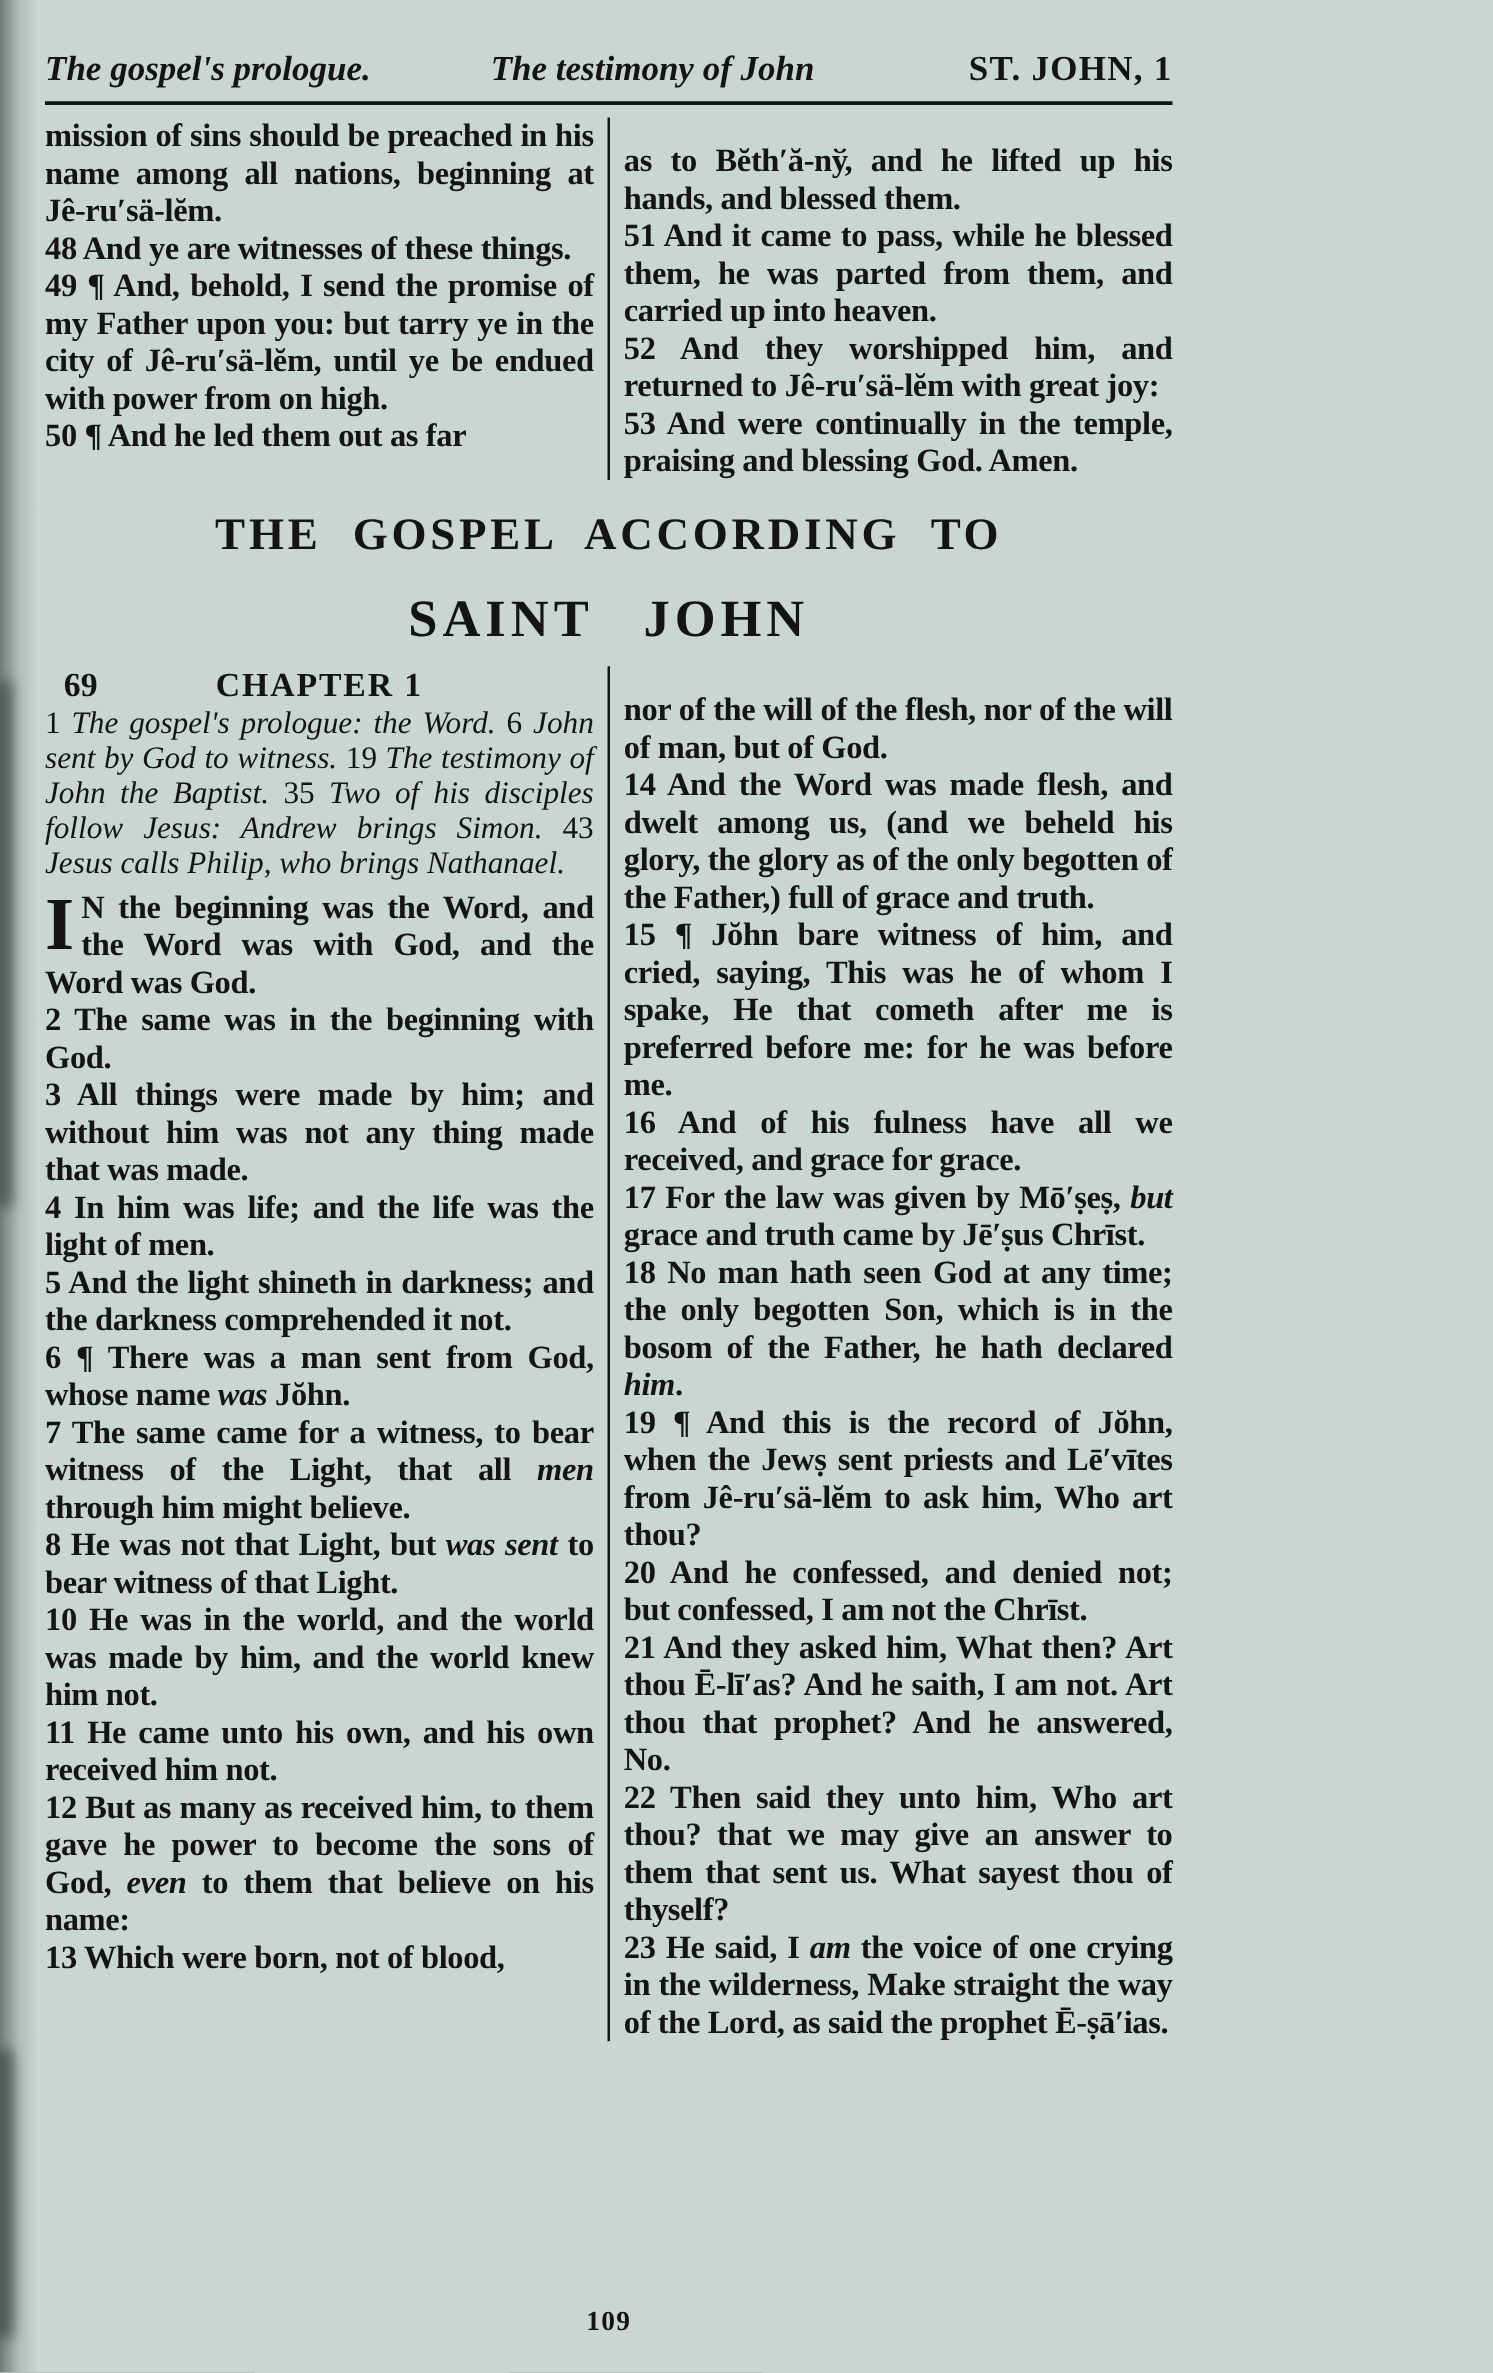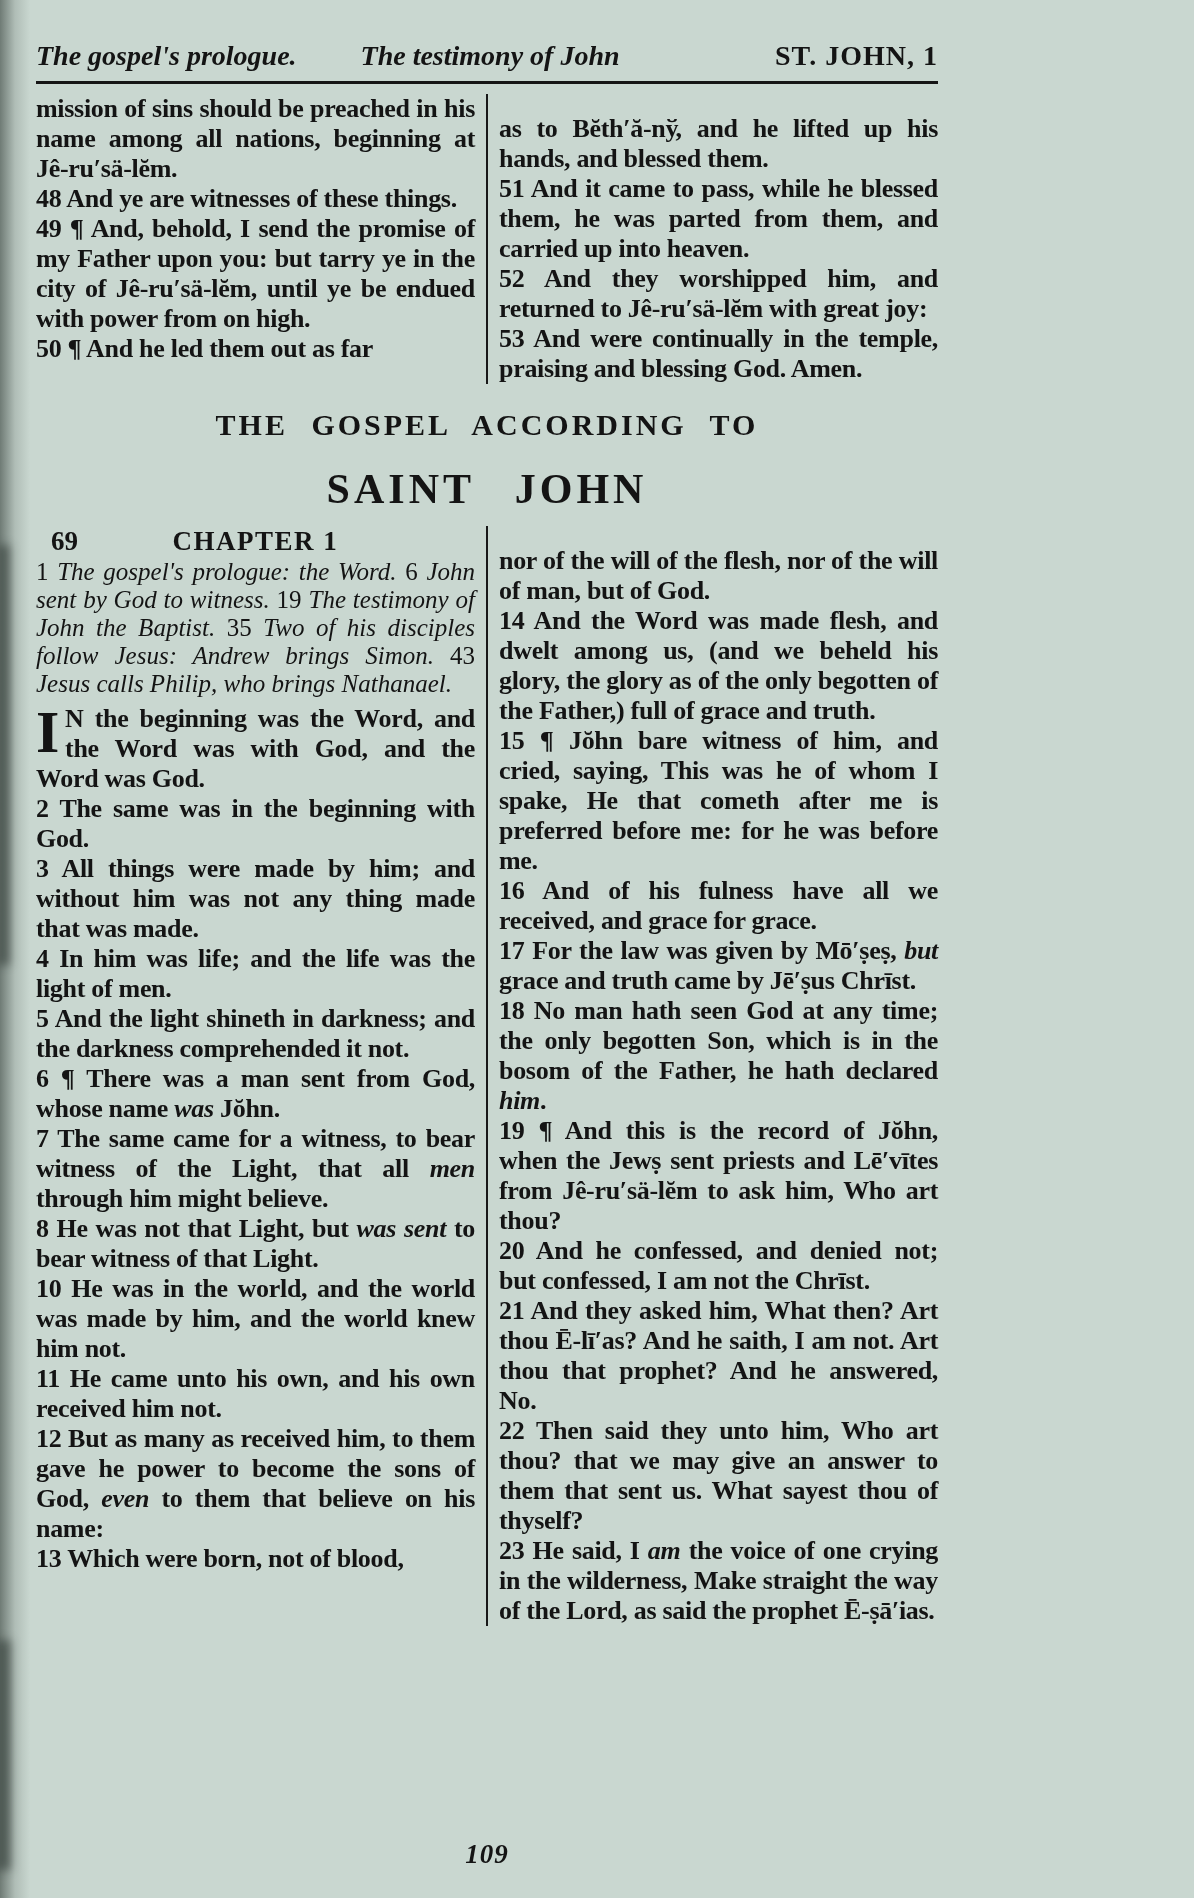--- a/index.html
+++ b/index.html
@@ -34,21 +34,21 @@
   }
   .smudge.s1 { left: -2px; top: 545px; width: 12px; height: 420px; }
   .smudge.s2 { left: -3px; top: 1640px; width: 14px; height: 230px; }
 
   
   .running-head {
     display: flex; align-items: baseline;
     font-size: 28px; line-height: 1.15;
   }
   .rh-left  { font-style: italic; }
-  .rh-center{ font-style: italic; margin-left: 64px; }
+  .rh-center{ font-style: italic; margin-left: 96px; }
   .rh-right { margin-left: auto; letter-spacing: 1px; }
 
   .head-rule {
     height: 3px; background: #151515; border: 0;
     margin: 9px 0 10px;
   }
 
   
   .two-col {
     display: grid;
@@ -64,21 +64,21 @@
     text-align: justify;
   }
   .two-col .col:first-child { padding-right: 4px; }
   .two-col .col:last-child  { padding-left: 4px; margin-top: 20px; }
 
   .para { margin: 0; }
 
   
   .title-block { text-align: center; margin: 24px 0 16px; }
   .title-kicker {
-    font-size: 30px; line-height: 1.1;
+    font-size: 36px; line-height: 1.1;
     letter-spacing: 3px; word-spacing: 13px;
   }
   .title-main {
     font-size: 42px; line-height: 1.0;
     letter-spacing: 4px; word-spacing: 26px;
     margin-top: 27px;
   }
 
   
   .chapter-head {
@@ -97,24 +97,23 @@
 
   .dropcap {
     float: left;
     font-size: 60px; line-height: 50px;
     padding: 3px 6px 0 0;
   }
 
   .page-footer {
     margin-top: auto;
     text-align: center;
-    font-size: 27px;
+    font-size: 22px;
     padding: 14px 0 12px;
     letter-spacing: 1px;
-    font-style: italic;
   }
 </style>
 </head>
 <body>
 
 <div class="page">
   <div class="smudge s1"></div>
   <div class="smudge s2"></div>
 
   <header class="running-head">

